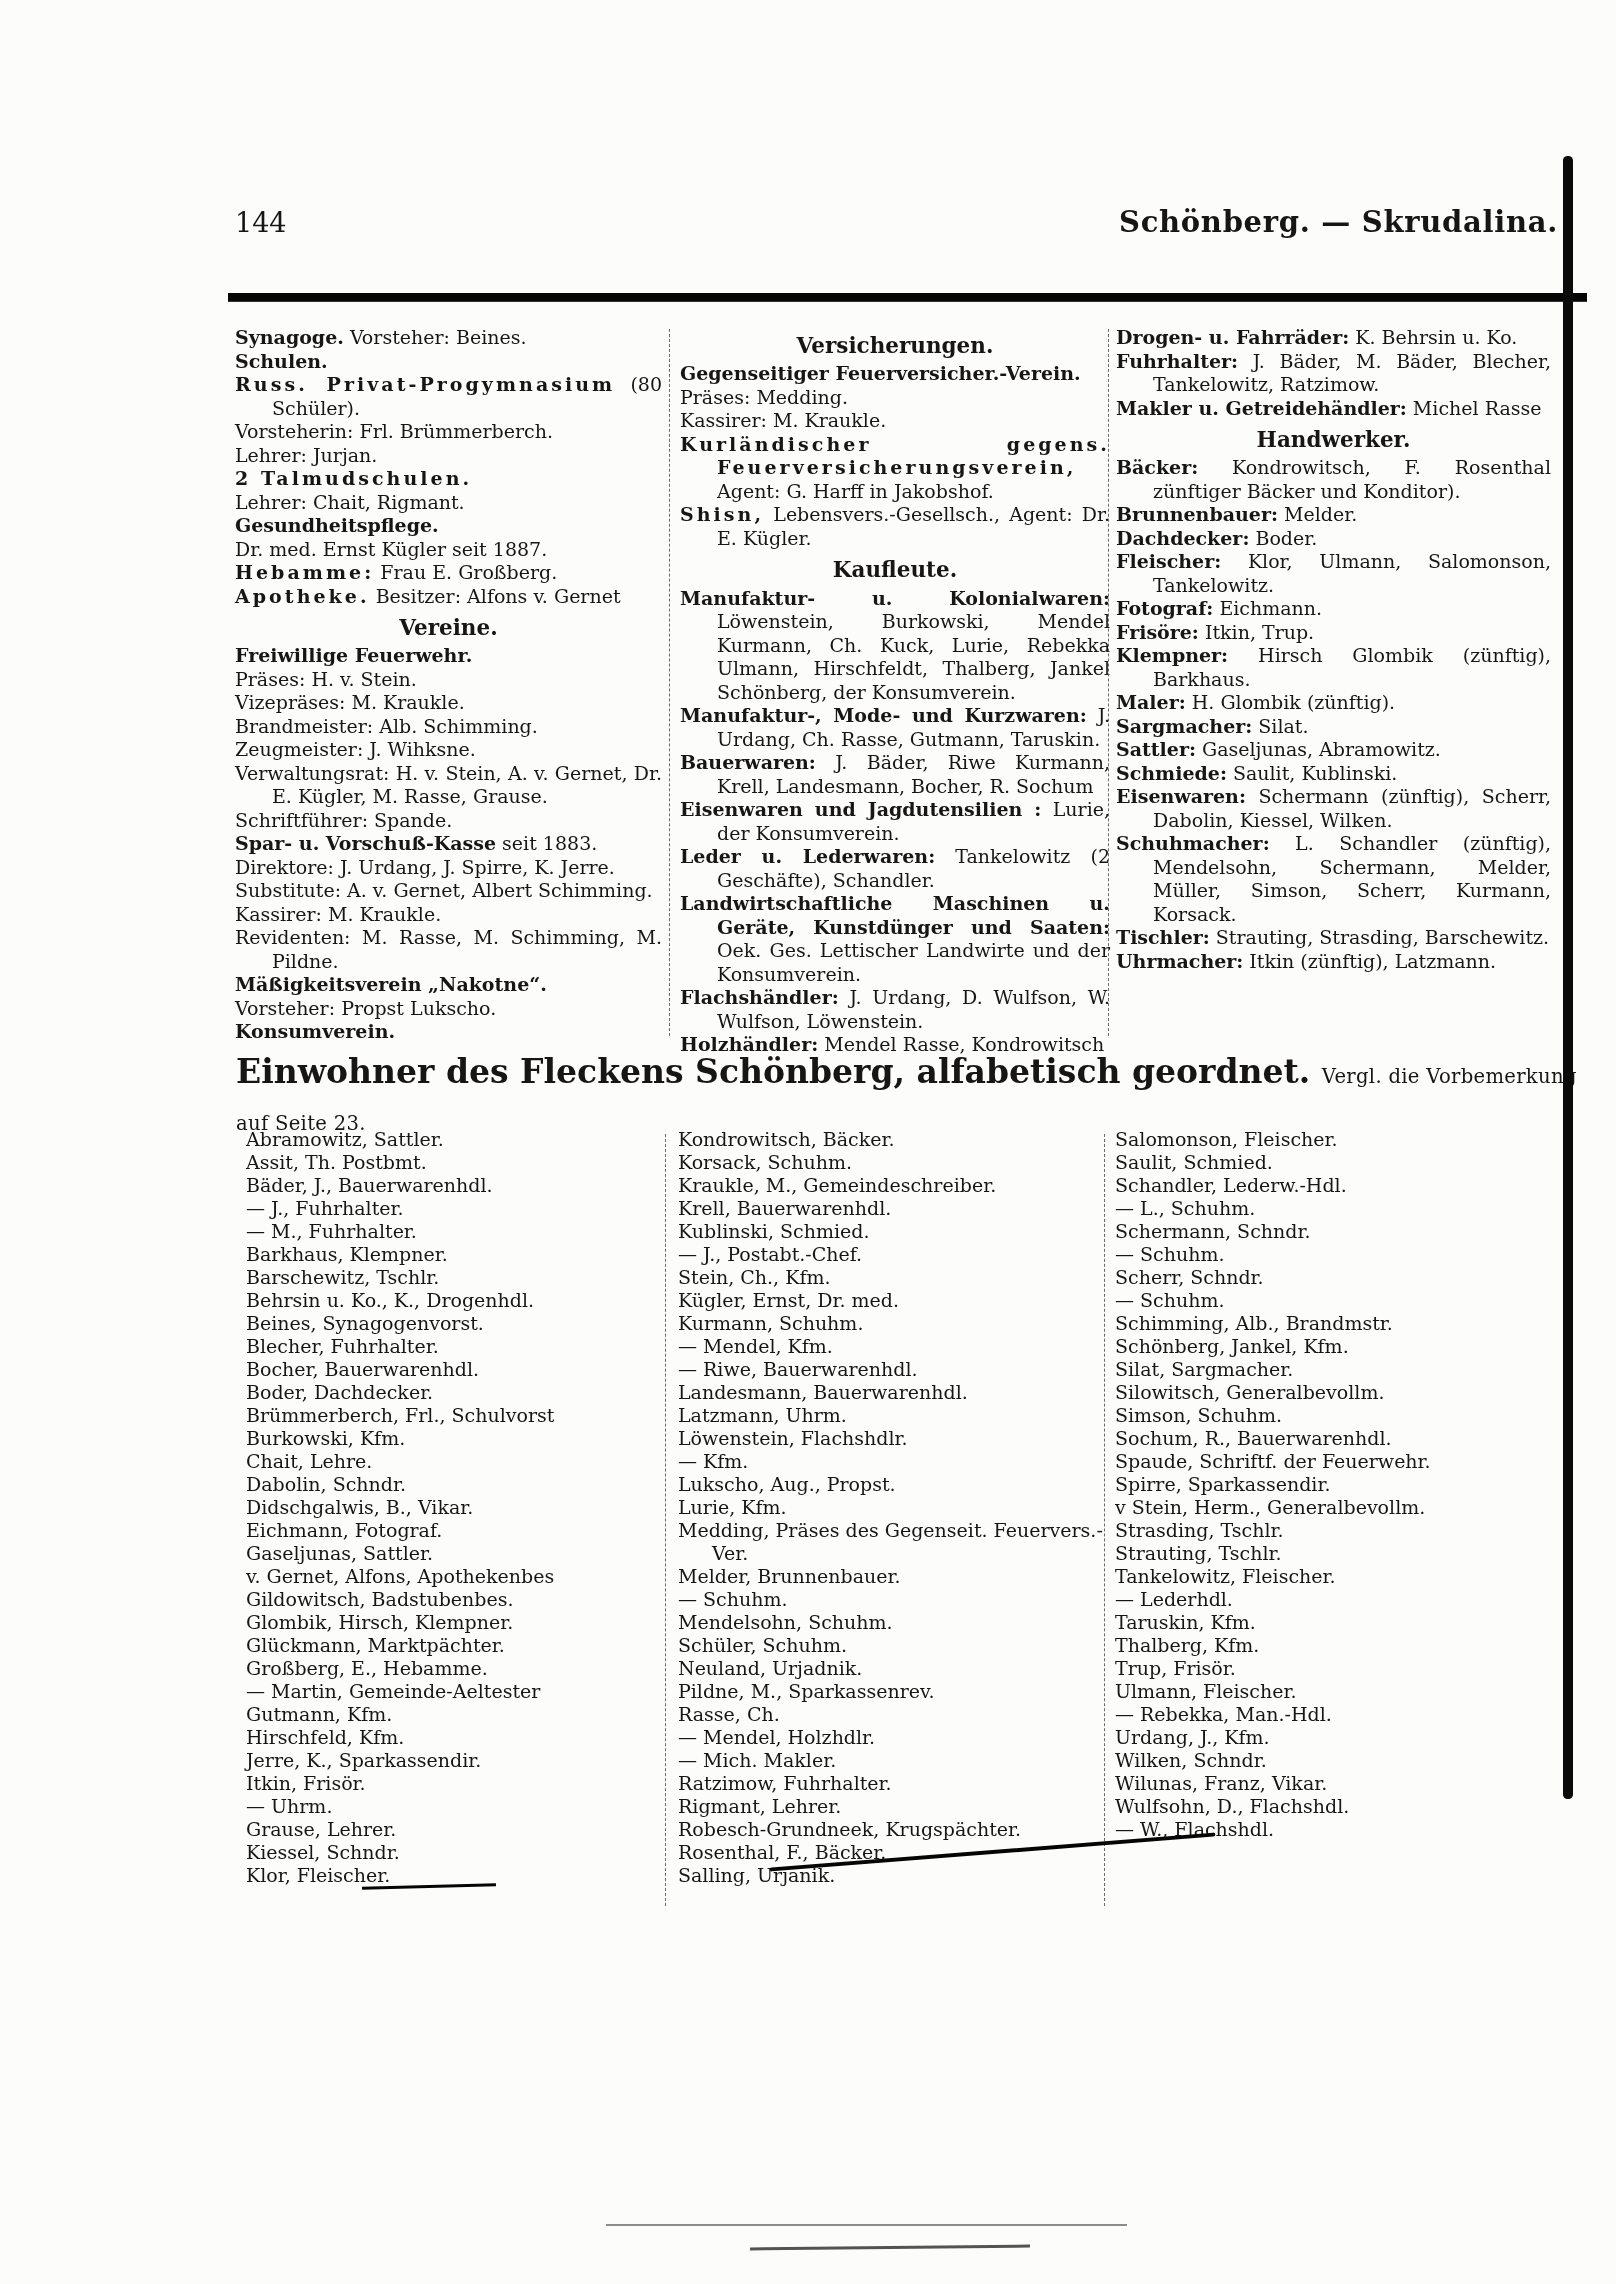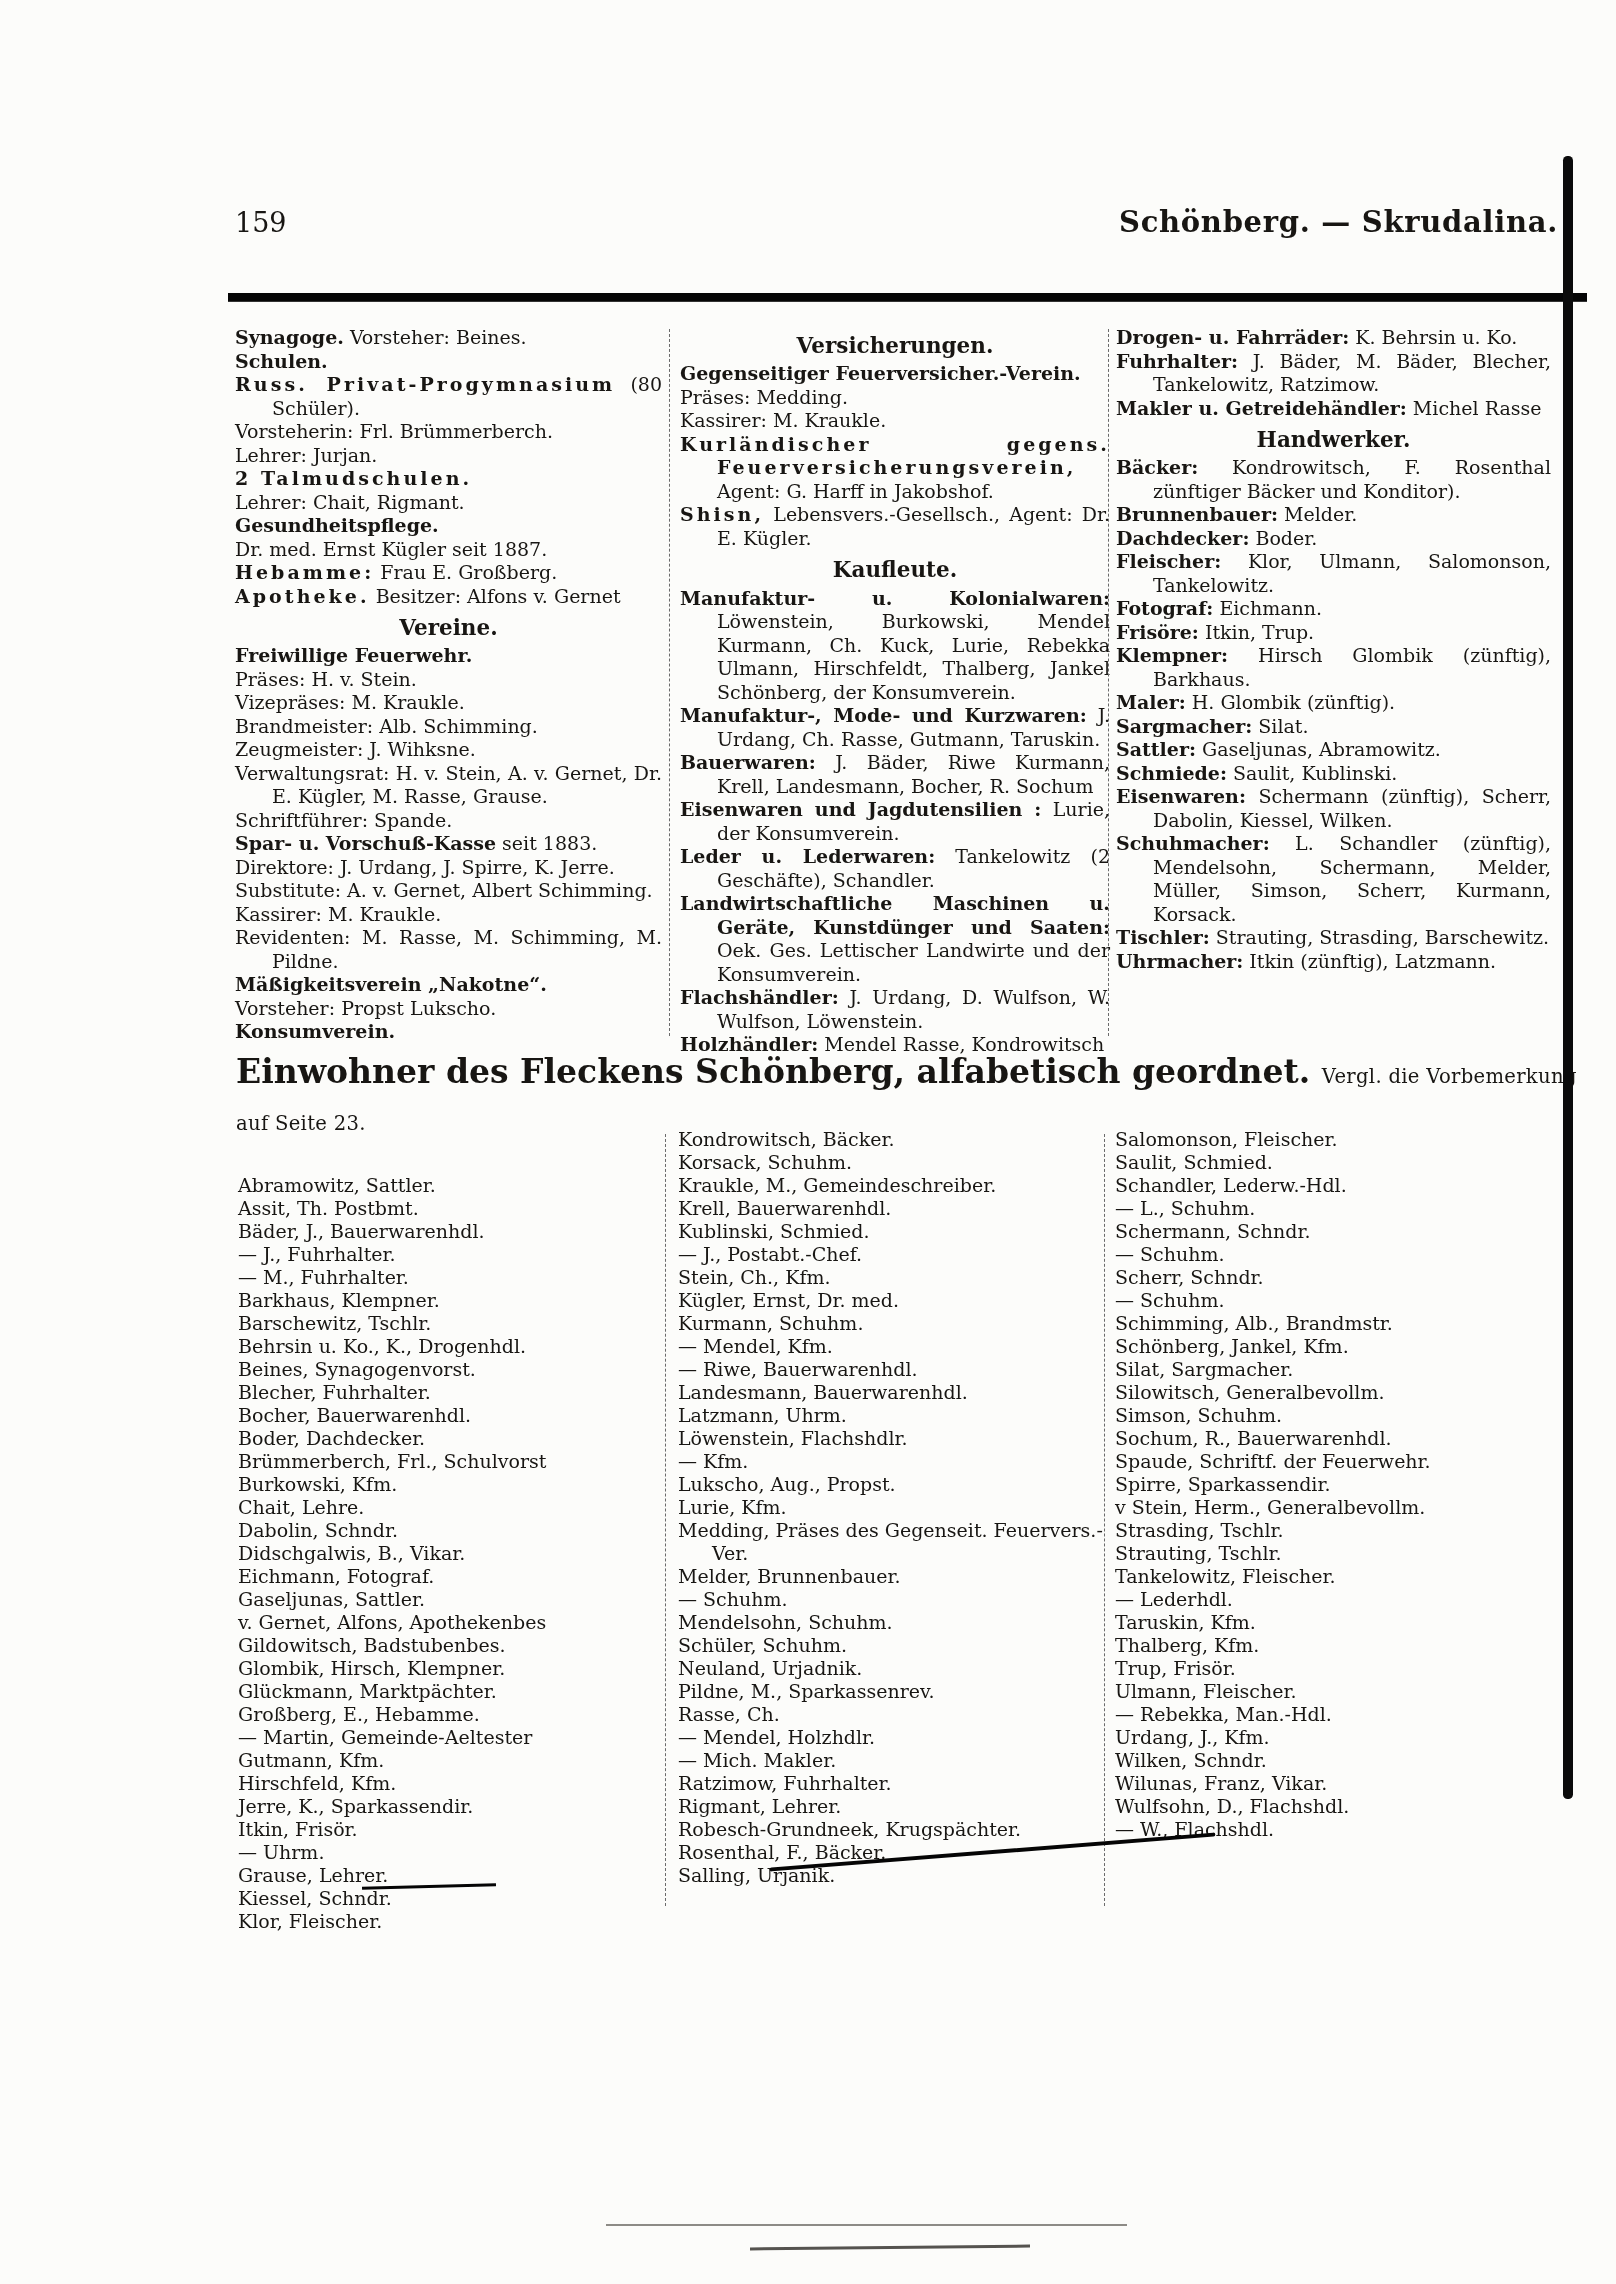--- a/index.html
+++ b/index.html
@@ -34,21 +34,21 @@
   .flourish.f2{left:769px;top:1850px;width:447px;height:3.9px;transform:rotate(-4.5deg);border-radius:2px;}
   .gutter-bar{position:absolute;left:1563px;top:156px;width:9.8px;height:1643px;background:#0b0b0b;border-radius:4.6px;}
   .scanline1{position:absolute;left:606px;top:2224px;width:521px;height:2px;background:#8d8b86;}
   .scanline2{position:absolute;left:750px;top:2246px;width:280px;height:3.3px;background:#55534f;transform:rotate(-0.6deg);}
 </style>
 </head>
 <body>
 
 <div id="page">
 
-  <div class="pagenum">159</div>
+  <div class="pagenum">144</div>
   <div class="runhead">Schönberg. — Skrudalina.</div>
   <div class="headrule"></div>
 
   <div class="col trades-col" style="left:235px;width:427px;">
       <div class="trade-line"><span class="b">Synagoge.</span><span>  Vorsteher: Beines.</span></div>
       <div class="trade-line"><span class="b">Schulen.</span></div>
       <div class="trade-line"><span class="sp b">Russ. Privat-Progymnasium</span><span> (80 Schüler).</span></div>
       <div class="trade-line"><span>Vorsteherin: Frl. Brümmerberch.</span></div>
       <div class="trade-line"><span>Lehrer: Jurjan.</span></div>
       <div class="trade-line"><span class="sp b">2 Talmudschulen.</span></div>
@@ -114,21 +114,21 @@
     </div>
 
   <div class="vsep top1"></div>
   <div class="vsep top2"></div>
 
   <div class="section-title">
     <span>Einwohner des Fleckens Schönberg, alfabetisch geordnet.</span>
     <span class="note">Vergl. die Vorbemerkung auf Seite 23.</span>
   </div>
 
-  <div class="col res-col" style="left:238px;width:424px;margin-top:46px;">
+  <div class="col res-col" style="left:246px;width:424px;">
       <div class="res-line">Abramowitz, Sattler.</div>
       <div class="res-line">Assit, Th. Postbmt.</div>
       <div class="res-line">Bäder, J., Bauerwarenhdl.</div>
       <div class="res-line">— J., Fuhrhalter.</div>
       <div class="res-line">— M., Fuhrhalter.</div>
       <div class="res-line">Barkhaus, Klempner.</div>
       <div class="res-line">Barschewitz, Tschlr.</div>
       <div class="res-line">Behrsin u. Ko., K., Drogenhdl.</div>
       <div class="res-line">Beines, Synagogenvorst.</div>
       <div class="res-line">Blecher, Fuhrhalter.</div>

